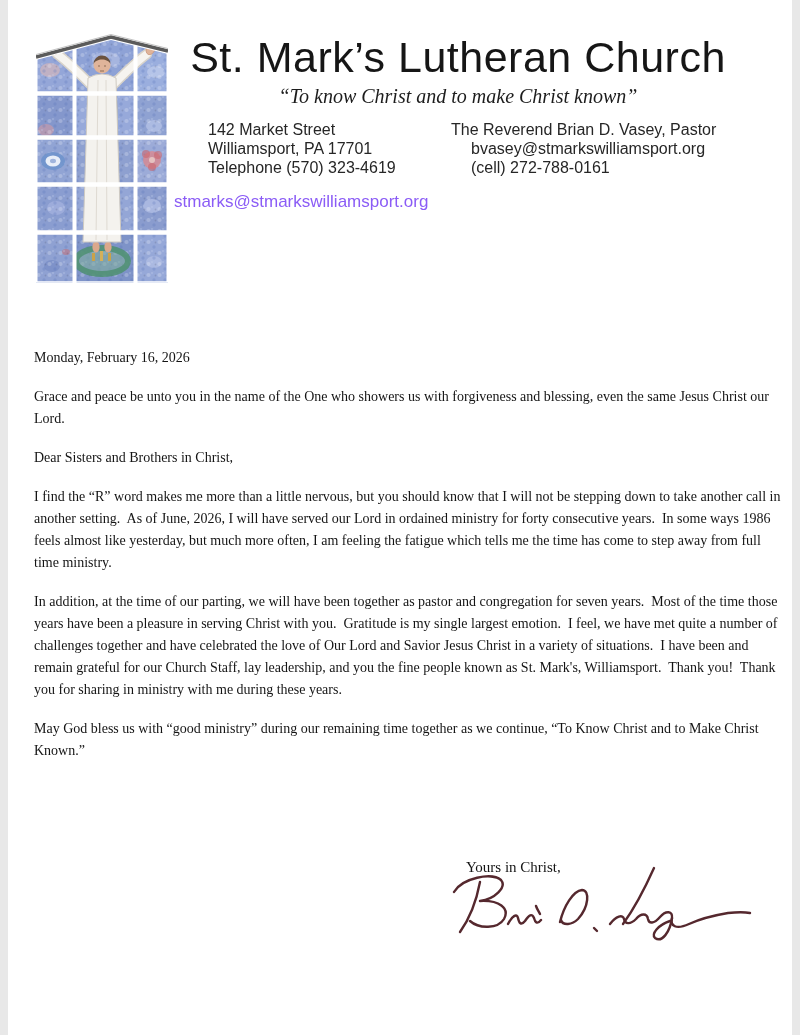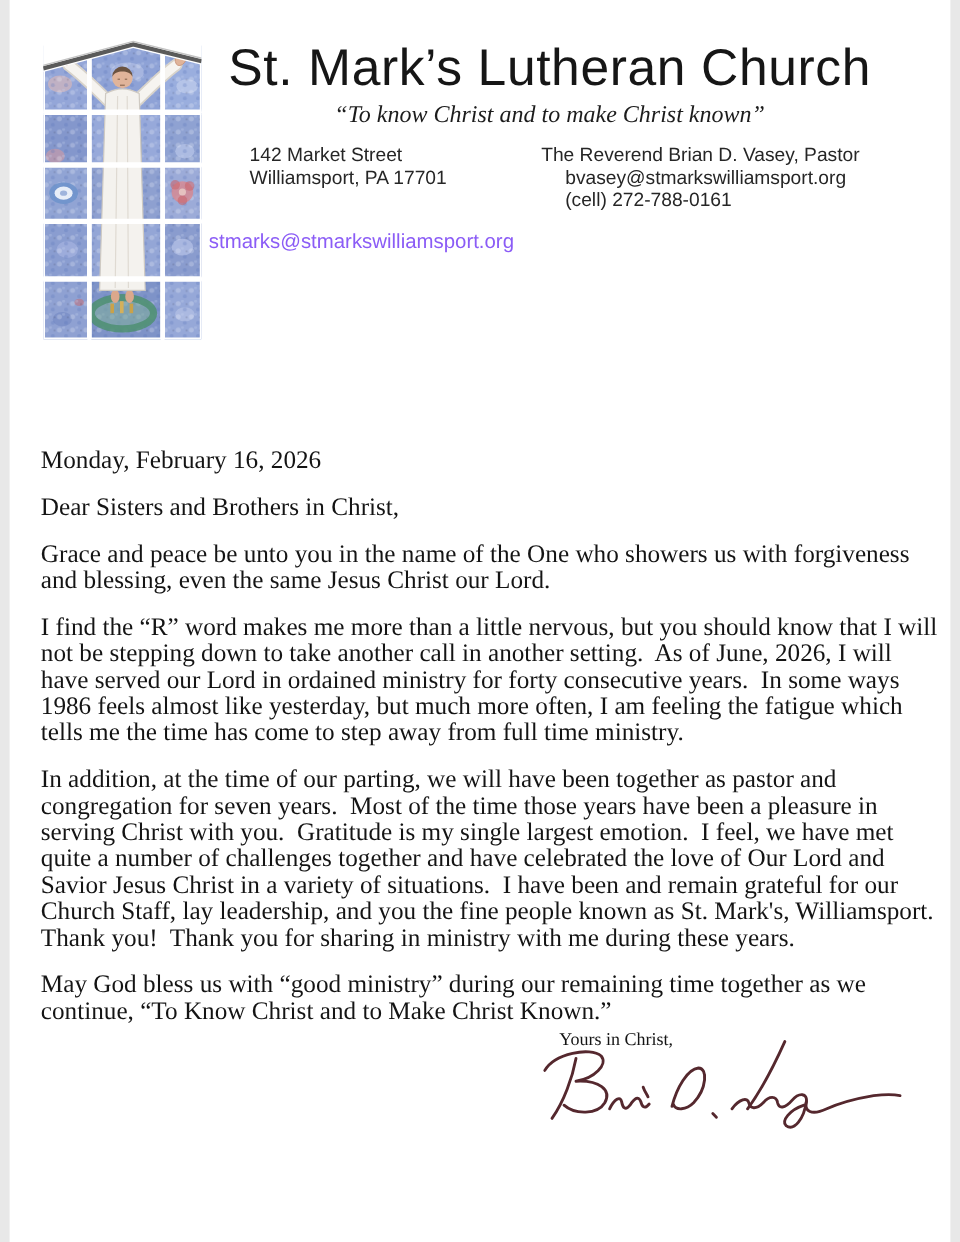--- a/index.html
+++ b/index.html
@@ -34,21 +34,21 @@
   .contact.pastor{left:443px;}
   .contact.pastor .indent{padding-left:20px;}
   .church-email{
     position:absolute;left:166px;top:192px;
     font-family:"Liberation Sans", sans-serif;
     font-size:17px;color:#8b5cf6;
   }
   
   .body-text{
     position:absolute;left:26px;top:347px;width:752px;
-    font-size:21px;line-height:22px;margin-top:25px;
+    font-size:14px;line-height:22px;
   }
   .body-text p{margin:0 0 17px 0;white-space:pre-wrap;}
   
   .closing-block{position:absolute;left:448px;top:856px;width:330px;font-size:15px;line-height:22px;}
   .closing-text{margin-left:10px;}
   .signature-svg{position:absolute;left:-12px;top:10px;width:312px;height:80px;}
   .signer{margin-top:42px;margin-left:4px;position:relative;}
 </style>
 </head>
 <body>
@@ -159,34 +159,35 @@
       <polyline points="0,24.5 75,4.5 132,18.5" fill="none" stroke="#c2c2c2" stroke-width="1.2"></polyline>
     </g>
   </svg>
 
   <div class="church-name">St. Mark’s Lutheran Church</div>
   <div class="tagline">“To know Christ and to make Christ known”</div>
 
   <div class="contact addr">
     <div>142 Market Street</div>
     <div>Williamsport, PA 17701</div>
+    <div>Telephone (570) 323-4619</div>
   </div>
 
   <div class="contact pastor">
     <div>The Reverend Brian D. Vasey, Pastor</div>
     <div class="indent">bvasey@stmarkswilliamsport.org</div>
     <div class="indent">(cell) 272-788-0161</div>
   </div>
 
   <div class="church-email">stmarks@stmarkswilliamsport.org</div>
 
   <div class="body-text">
     <p>Monday, February 16, 2026</p>
+    <p>Grace and peace be unto you in the name of the One who showers us with forgiveness and blessing, even the same Jesus Christ our Lord.</p>
     <p>Dear Sisters and Brothers in Christ,</p>
-    <p>Grace and peace be unto you in the name of the One who showers us with forgiveness and blessing, even the same Jesus Christ our Lord.</p>
     <p>I find the “R” word makes me more than a little nervous, but you should know that I will not be stepping down to take another call in another setting.  As of June, 2026, I will have served our Lord in ordained ministry for forty consecutive years.  In some ways 1986 feels almost like yesterday, but much more often, I am feeling the fatigue which tells me the time has come to step away from full time ministry.</p>
     <p>In addition, at the time of our parting, we will have been together as pastor and congregation for seven years.  Most of the time those years have been a pleasure in serving Christ with you.  Gratitude is my single largest emotion.  I feel, we have met quite a number of challenges together and have celebrated the love of Our Lord and Savior Jesus Christ in a variety of situations.  I have been and remain grateful for our Church Staff, lay leadership, and you the fine people known as St. Mark's, Williamsport.  Thank you!  Thank you for sharing in ministry with me during these years.</p>
     <p>May God bless us with “good ministry” during our remaining time together as we continue, “To Know Christ and to Make Christ Known.”</p>
   </div>
 
   <div class="closing-block">
     <div class="closing-text">Yours in Christ,</div>
     <svg class="signature-svg" viewBox="0 0 312 80" aria-hidden="true">
       <g fill="none" stroke="#55282e" stroke-width="2.4" stroke-linecap="round" stroke-linejoin="round">
 

